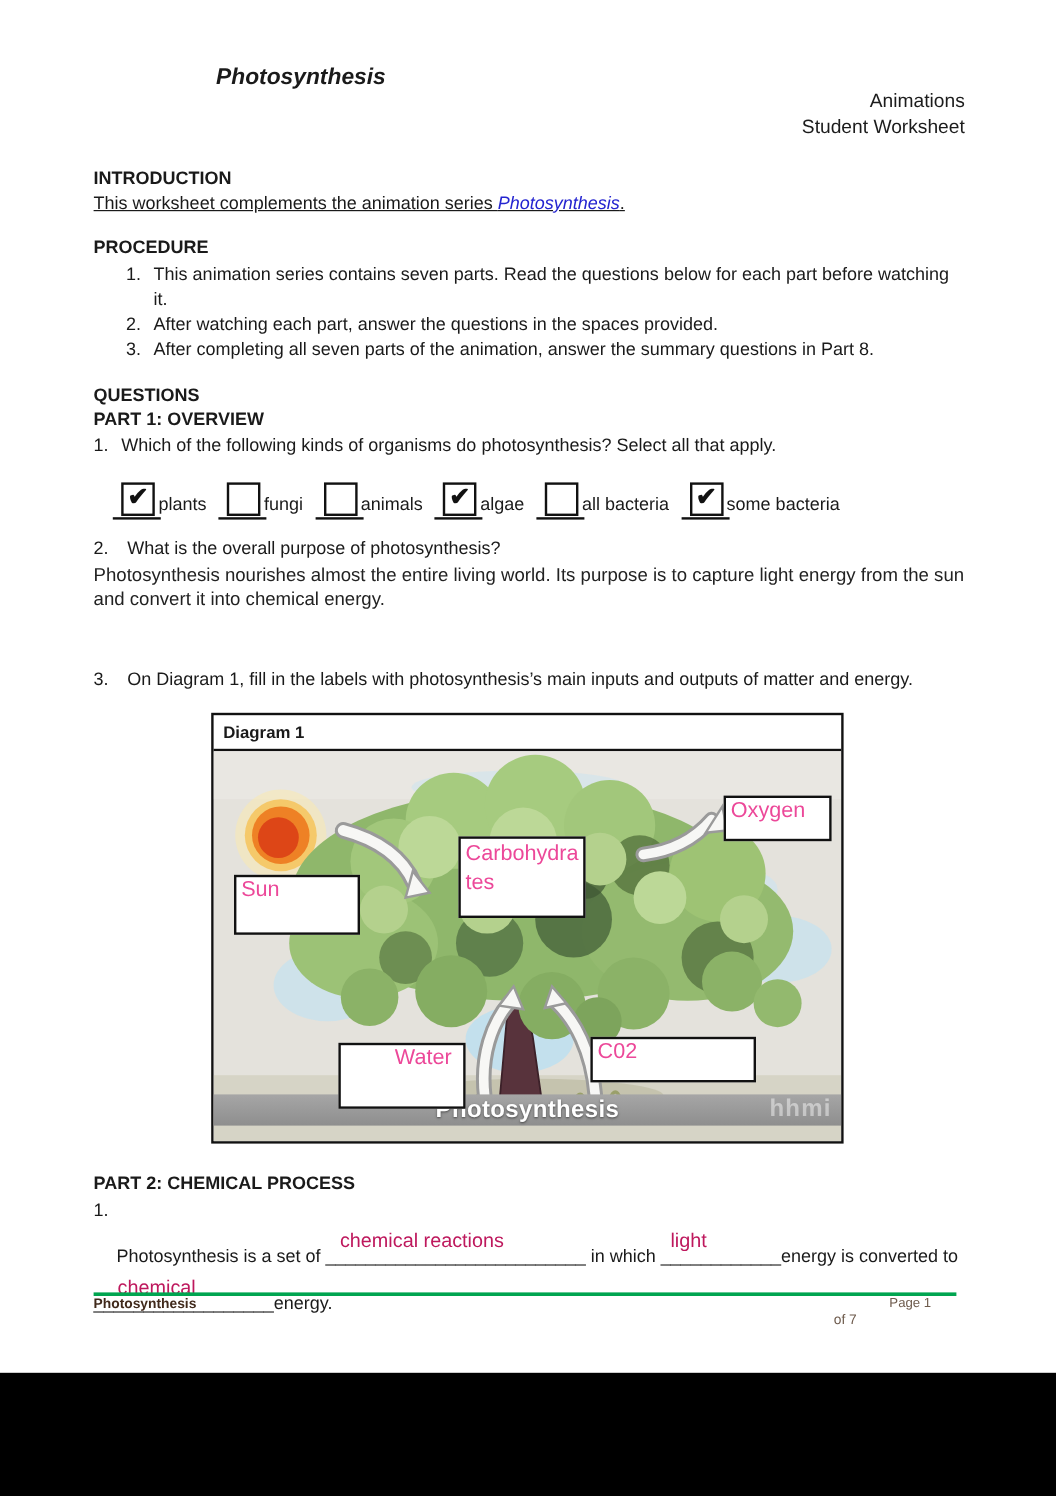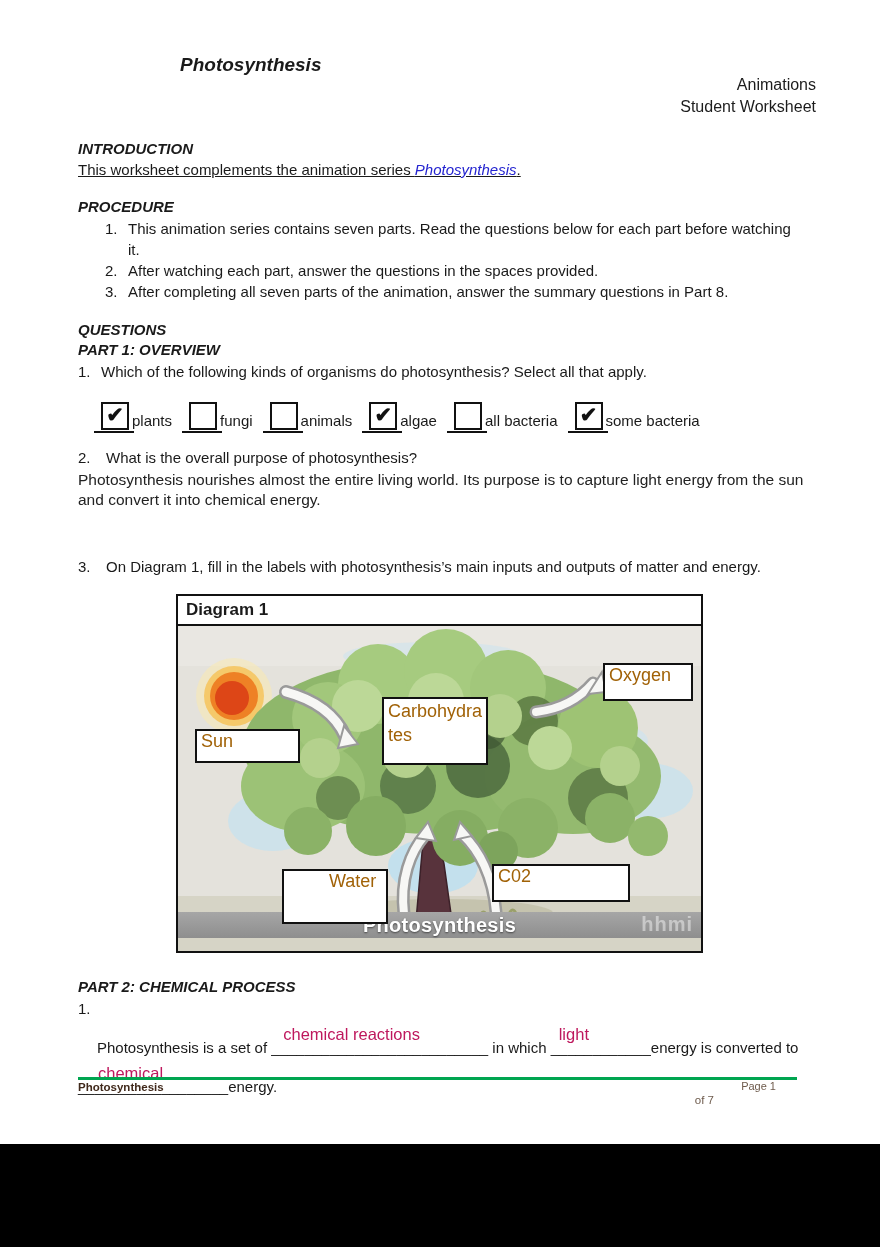--- a/index.html
+++ b/index.html
@@ -3,24 +3,24 @@
 <meta charset="utf-8">
 <style>
   html,body{margin:0;padding:0;}
   body{background:#000;font-family:"Liberation Sans",sans-serif;}
   .page{position:relative;width:880px;height:1247px;background:#ffffff;overflow:hidden;
         color:#1a1a1a;}
   .content{position:absolute;inset:0;padding:54px 80px 0 78px;box-sizing:border-box;}
 
   
   .doc-title{margin:0 0 0 102px;font-size:19px;font-weight:bold;font-style:italic;line-height:22px;}
-  .header-right{position:absolute;top:74px;right:64px;text-align:right;font-size:16px;line-height:22px;color:#1c1c1c;}
-
-  
-  .sec-heading{font-weight:bold;font-size:15px;line-height:20px;margin:0;font-style:italic;}
+  .header-right{position:absolute;top:74px;right:76px;text-align:right;font-size:16px;line-height:22px;color:#1c1c1c;}
+
+  
+  .sec-heading{font-weight:bold;font-size:15px;line-height:20px;margin:0;}
   .intro-heading{margin-top:63px;}
   .body-line{font-size:15px;line-height:21px;margin:0;text-decoration:underline;}
   .series-link{color:#2424d0;font-style:italic;}
   .proc-heading{margin-top:17px;}
   .num-list{margin:1px 0 0 0;padding:0 0 0 27px;}
   .num-item{display:flex;font-size:15px;line-height:21px;}
   .num-item .num{width:23px;flex:0 0 23px;}
   .questions-heading{margin-top:18px;}
   .q-row{display:flex;gap:9px;font-size:15px;line-height:21px;margin:0;}
   .q-row .qnum{flex:0 0 14px;}
@@ -36,25 +36,25 @@
 
   
   .q2{margin-top:17px;}
   .typed-answer{margin:2px 0 0 0;width:748px;font-size:15.5px;line-height:20px;color:#222;
         font-family:"Liberation Sans",sans-serif;}
   .q3{margin-top:46px;}
 
   
   .diagram{position:relative;width:523px;height:355px;border:2px solid #111;margin:17px 0 0 98px;background:#fff;}
   .diagram-header{height:28px;border-bottom:2px solid #111;display:flex;align-items:center;
-        padding-left:8px;font-weight:bold;font-size:17px;}
+        padding-left:8px;font-weight:bold;font-size:14px;}
   .diagram-image{position:absolute;left:0;right:0;top:30px;bottom:0;overflow:hidden;}
   .diagram-image svg{display:block;}
   .dlabel{position:absolute;background:#fff;border:2px solid #111;box-sizing:border-box;
-        font-size:18px;line-height:21px;padding:0 0 0 4px;color:#a16207;}
+        font-size:18px;line-height:21px;padding:0 0 0 4px;color:#ec4899;}
   .dlabel.carb{word-break:break-all;line-height:24px;}
   .banner{position:absolute;left:0;right:0;bottom:13px;height:26px;
         background:linear-gradient(#a6a6a6,#8e8e8e);display:flex;align-items:center;justify-content:center;}
   .banner-text{font-size:20px;font-weight:bold;color:#fff;letter-spacing:.3px;
         text-shadow:0 1px 2px rgba(0,0,0,.55);}
   .banner-logo{position:absolute;right:8px;top:1px;font-size:20px;font-weight:bold;
         color:rgba(255,255,255,.45);letter-spacing:1px;}
 
   
   .part2-heading{margin-top:24px;}
@@ -244,21 +244,21 @@
           <polygon points="410,68 424,46 428,66" fill="#f7f7f5" stroke="#9a9a9a" stroke-width="2"></polygon>
           <polygon points="238,212 250,196 258,215" fill="#f7f7f5" stroke="#9a9a9a" stroke-width="2"></polygon>
           <polygon points="276,214 282,196 294,210" fill="#f7f7f5" stroke="#9a9a9a" stroke-width="2"></polygon>
         </svg>
         <div class="banner">
           <span class="banner-text">Photosynthesis</span>
           <span class="banner-logo">hhmi</span>
         </div>
       </div>
 
-      <div class="dlabel" style="left:17px;top:133px;width:105px;height:34px;">Sun</div>
+      <div class="dlabel" style="left:17px;top:133px;width:105px;height:50px;">Sun</div>
       <div class="dlabel carb" style="left:204px;top:101px;width:106px;height:68px;">Carbohydrates</div>
       <div class="dlabel" style="left:425px;top:67px;width:90px;height:38px;">Oxygen</div>
       <div class="dlabel" style="left:104px;top:273px;width:106px;height:55px;padding-left:45px;">Water</div>
       <div class="dlabel" style="left:314px;top:268px;width:138px;height:38px;">C02</div>
     </div>
 
     <p class="sec-heading part2-heading">PART 2: CHEMICAL PROCESS</p>
     <p class="q-row" style="margin-top:1px;">
       <span class="qnum">1.</span>
     </p>

